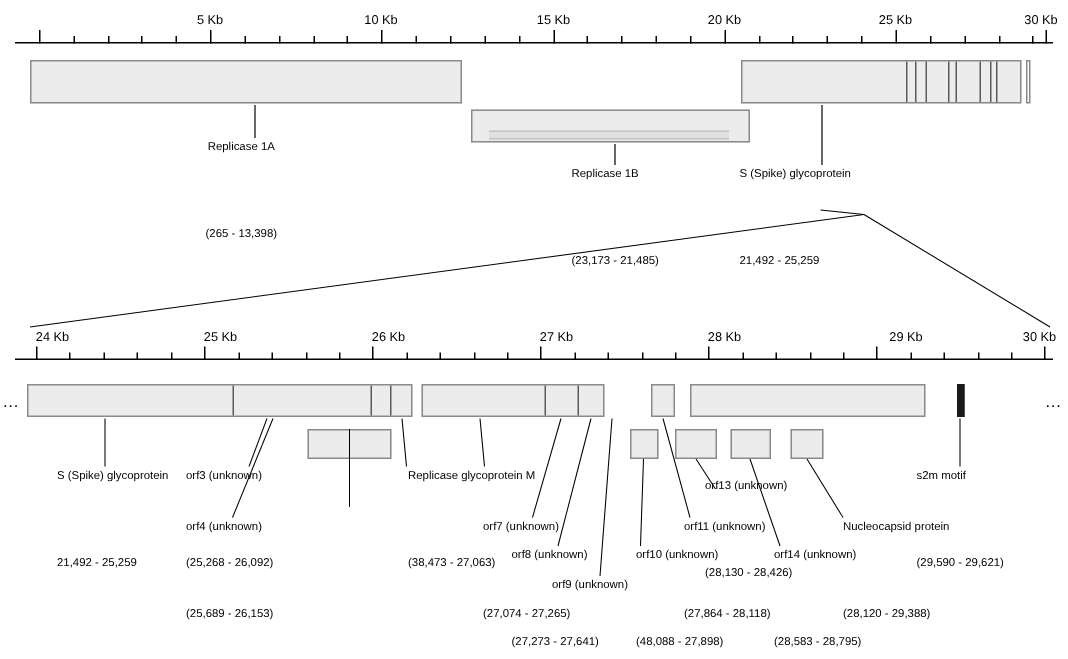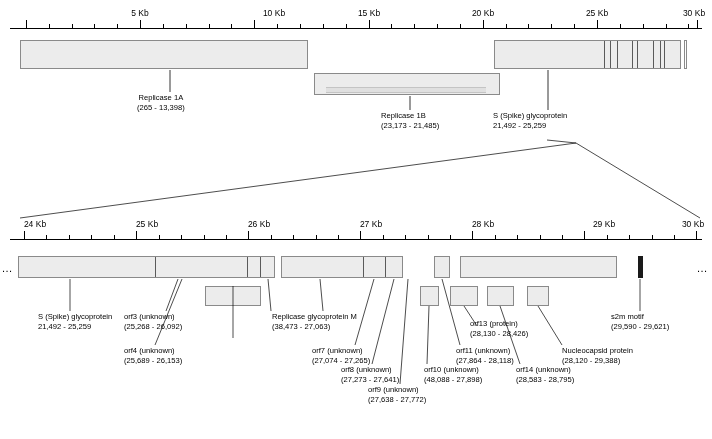--- a/index.html
+++ b/index.html
@@ -70,21 +70,21 @@
     border-top: 1px solid #c4c4c4;
     border-bottom: 1px solid #c4c4c4;
   }
   .label {
     position: absolute;
     font-size: 7.6px;
     line-height: 9.5px;
     color: #000000;
     white-space: nowrap;
   }
-  .label .l2 { display: block; }
+  .label .l2 { display: block; margin-top: 48px; }
   .ellipsis {
     position: absolute;
     font-size: 11px;
     line-height: 11px;
     color: #000000;
     letter-spacing: 0.5px;
   }
   svg.lines {
     position: absolute;
     left: 0;
@@ -129,21 +129,21 @@
       <div class="tick minor" style="left:574px; top:24px;"></div>
       <div class="tick major" style="left:597px; top:20px;"></div>
       <div class="tick minor" style="left:620px; top:24px;"></div>
       <div class="tick minor" style="left:643px; top:24px;"></div>
       <div class="tick minor" style="left:666px; top:24px;"></div>
       <div class="tick minor" style="left:688px; top:24px;"></div>
       <div class="tick major" style="left:697px; top:20px;"></div>
     </div>
 
     <div class="tick-label" style="left:140px; top:8px;">5 Kb</div>
-    <div class="tick-label" style="left:254px; top:8px;margin-left:20px;">10 Kb</div>
+    <div class="tick-label" style="left:254px; top:8px;">10 Kb</div>
     <div class="tick-label" style="left:369px; top:8px;">15 Kb</div>
     <div class="tick-label" style="left:483px; top:8px;">20 Kb</div>
     <div class="tick-label" style="left:597px; top:8px;">25 Kb</div>
     <div class="tick-label" style="left:694px; top:8px;">30 Kb</div>
 
     <div class="gene-box" style="left:20px; top:40px; width:288px; height:29px;"></div>
 
     <div class="gene-box" style="left:494px; top:40px; width:187px; height:29px;">
     </div>
     <div class="divider" style="left:604px; top:41px; height:27px;"></div>
@@ -288,21 +288,21 @@
       <span>orf4 (unknown)</span>
       <span class="l2">(25,689 - 26,153)</span>
     </div>
 
 
     <div class="label" style="left:272px; top:94px;">
       <span>Replicase glycoprotein M</span>
       <span class="l2">(38,473 - 27,063)</span>
     </div>
 
-    <div class="label" style="left:312px; top:128px;">
+    <div class="label" style="left:322px; top:128px;">
       <span>orf7 (unknown)</span>
       <span class="l2">(27,074 - 27,265)</span>
     </div>
 
     <div class="label" style="left:341px; top:147px;">
       <span>orf8 (unknown)</span>
       <span class="l2">(27,273 - 27,641)</span>
     </div>
 
     <div class="label" style="left:368px; top:167px;">
@@ -314,21 +314,21 @@
       <span>orf10 (unknown)</span>
       <span class="l2">(48,088 - 27,898)</span>
     </div>
 
     <div class="label" style="left:456px; top:128px;">
       <span>orf11 (unknown)</span>
       <span class="l2">(27,864 - 28,118)</span>
     </div>
 
     <div class="label" style="left:470px; top:101px;">
-      <span>orf13 (protein)</span>
+      <span>orf13 (unknown)</span>
       <span class="l2">(28,130 - 28,426)</span>
     </div>
 
     <div class="label" style="left:516px; top:147px;">
       <span>orf14 (unknown)</span>
       <span class="l2">(28,583 - 28,795)</span>
     </div>
 
     <div class="label" style="left:562px; top:128px;">
       <span>Nucleocapsid protein</span>

